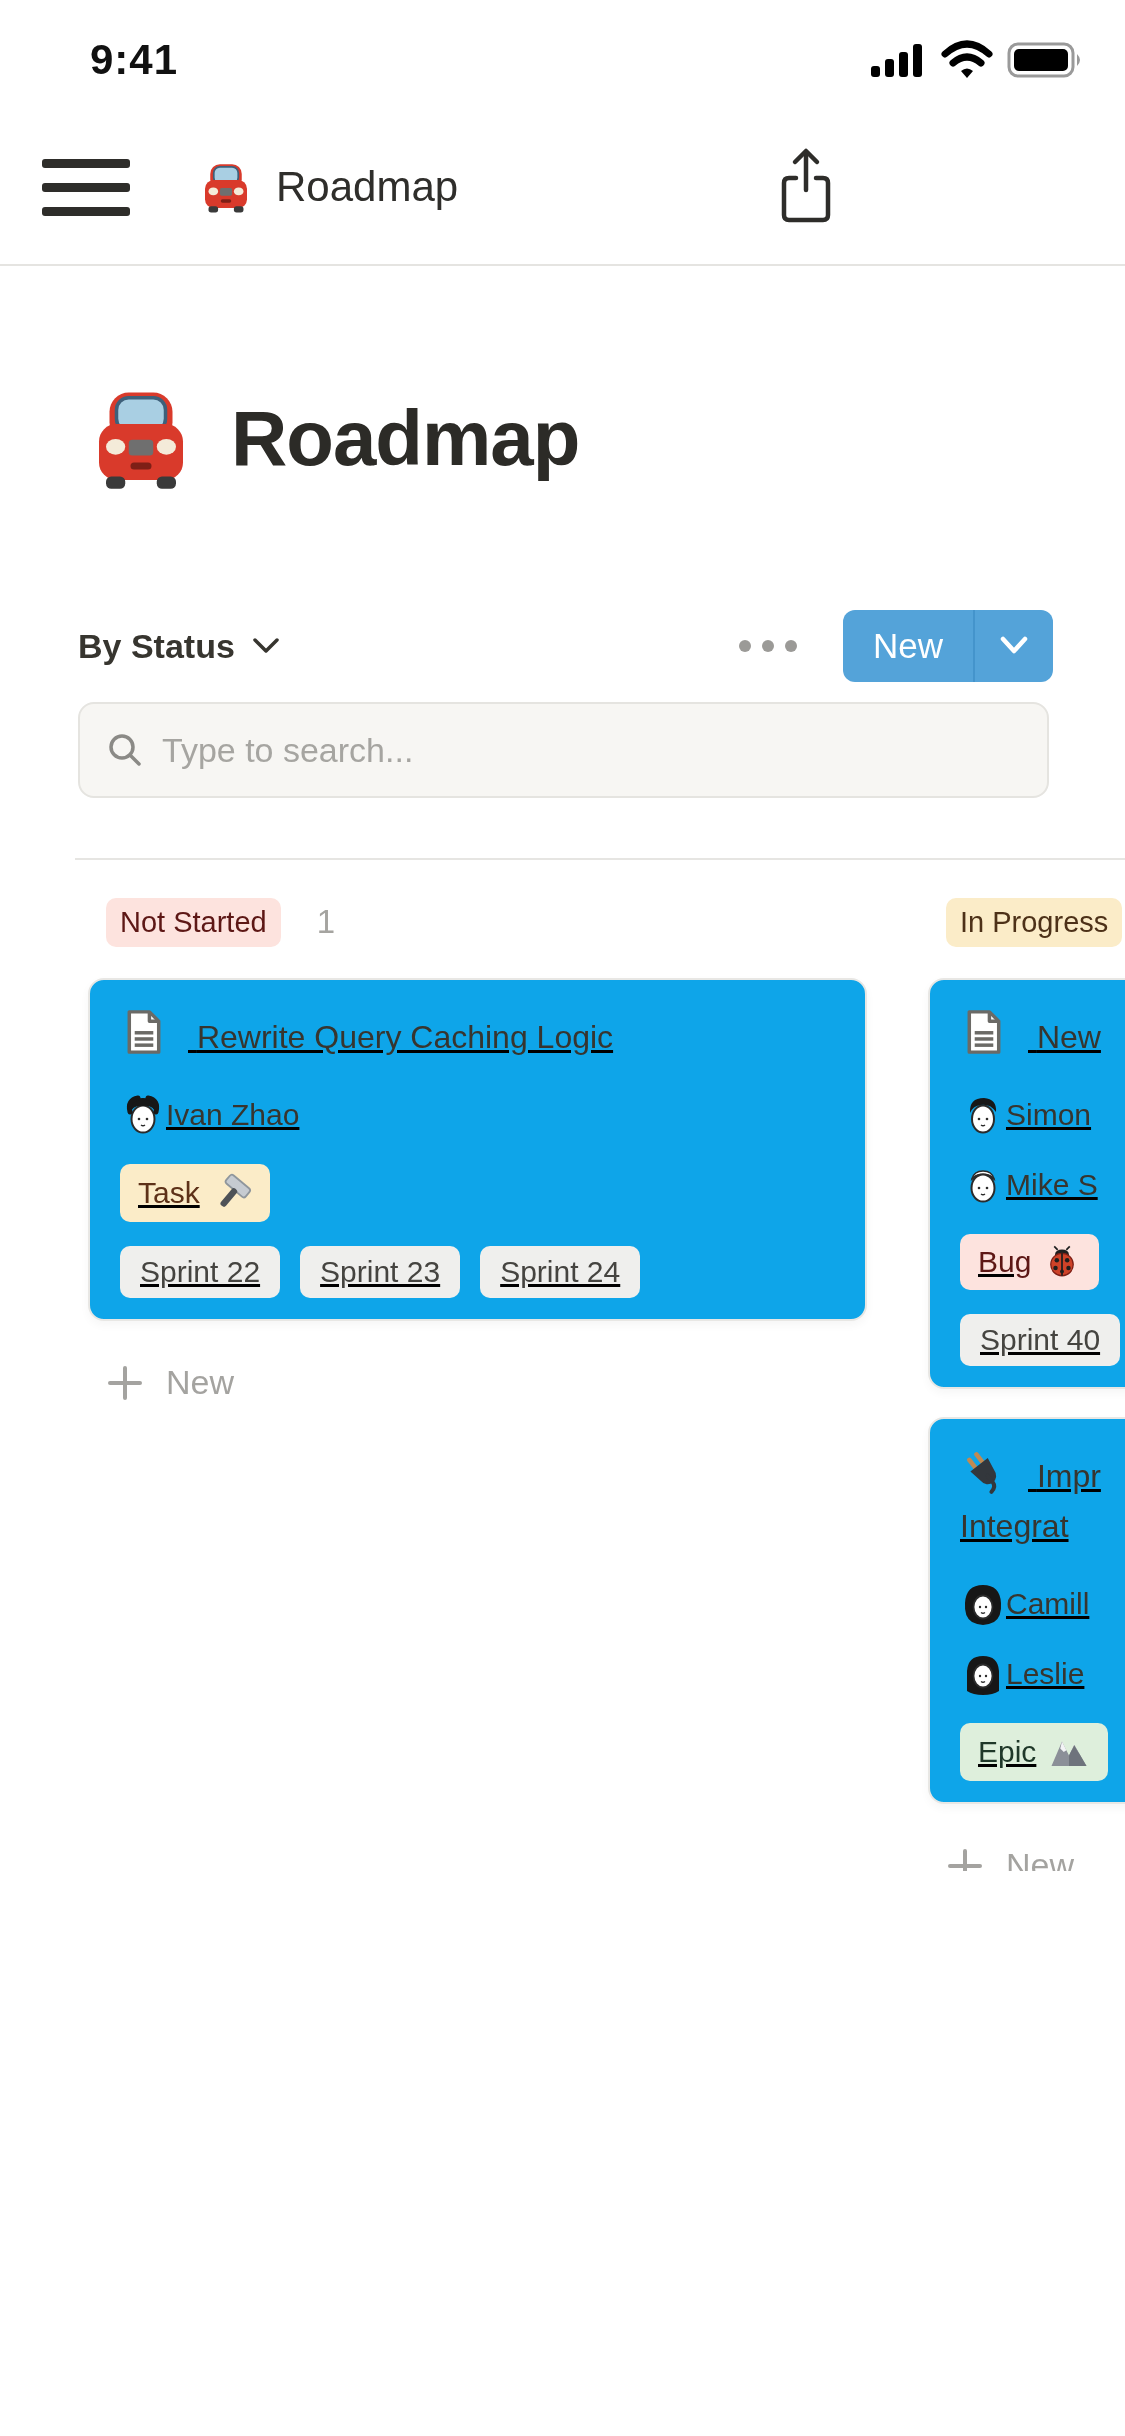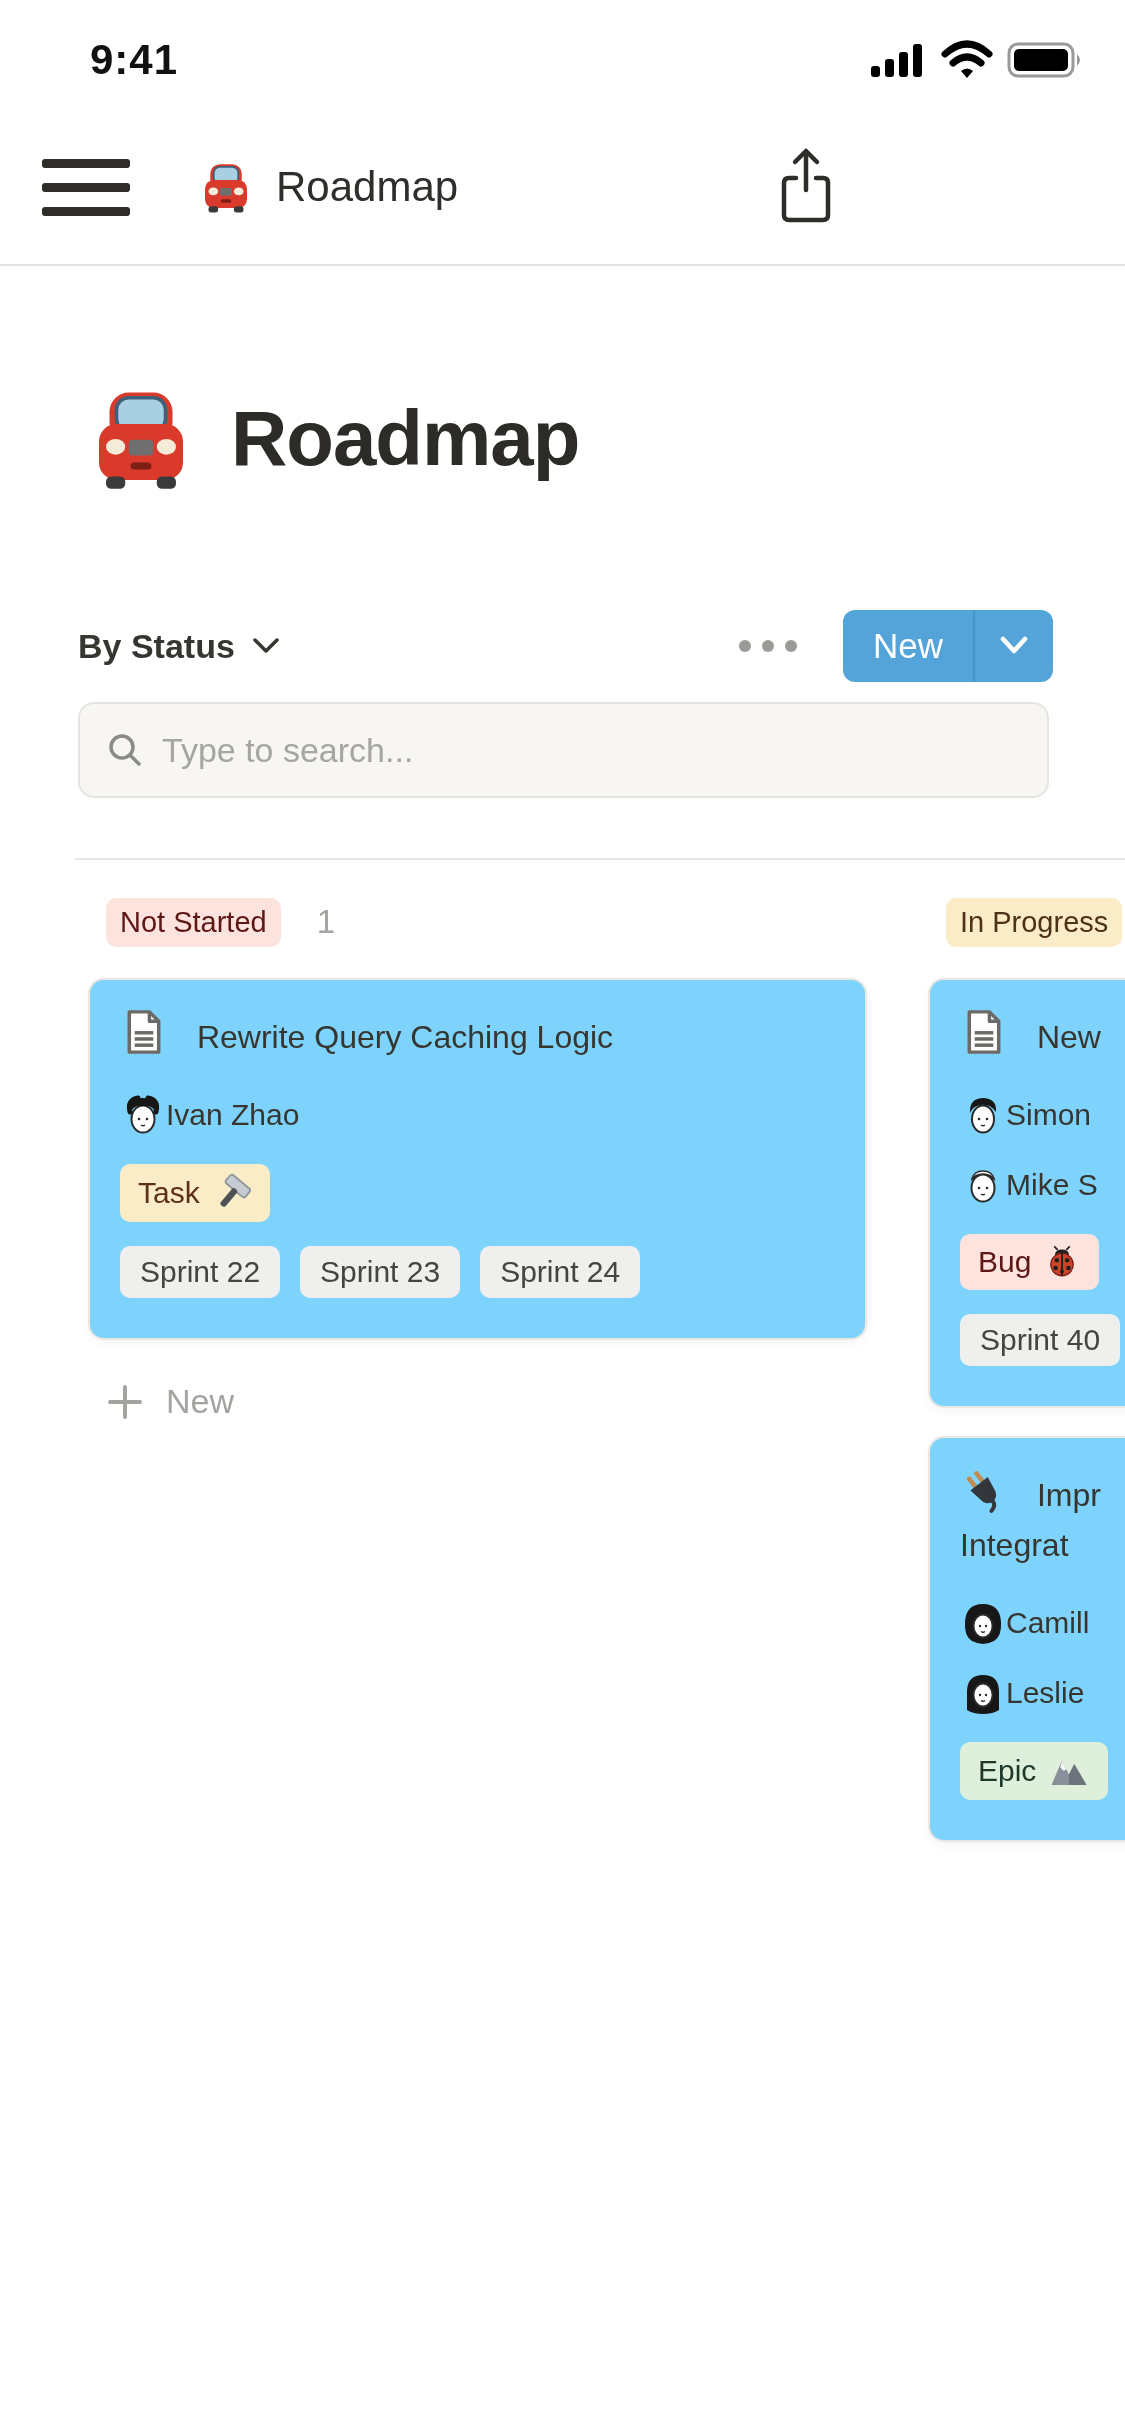--- a/index.html
+++ b/index.html
@@ -40,21 +40,21 @@
   
   .board-divider{position:absolute;top:858px;left:75px;right:0;height:2px;background:#E6E5E2;}
   .board{position:absolute;top:894px;left:88px;display:flex;gap:61px;width:max-content;}
   .col{width:779px;flex:0 0 auto;}
   .col-header{display:flex;align-items:center;gap:36px;margin-left:18px;height:56px;}
   .status-pill{font-size:29px;padding:8px 14px;border-radius:10px;white-space:nowrap;}
   .pill-red{background:#FDE3DE;color:#5D1715;}
   .pill-yellow{background:#FBECC8;color:#4D3118;}
   .col-count{font-size:33px;color:#A5A4A0;}
 
-  .card{margin-top:28px;background:#7dd3fc;border:2px solid #E8E7E4;border-radius:16px;box-shadow:0 4px 10px rgba(15,15,15,0.04);padding:28px 30px 40px;box-sizing:border-box;cursor:pointer;}
+  .card{margin-top:28px;background:#0ea5e9;border:2px solid #E8E7E4;border-radius:16px;box-shadow:0 4px 10px rgba(15,15,15,0.04);padding:28px 30px 21px;box-sizing:border-box;cursor:pointer;text-decoration:underline;}
   .card-title{font-size:32px;font-weight:500;line-height:50px;color:#37352F;}
   .card-title .inline-icon{display:inline-block;vertical-align:-8px;margin-right:20px;}
   .people{margin-top:30px;display:flex;flex-direction:column;gap:24px;}
   .person{display:flex;align-items:center;}
   .person-name{font-size:30px;color:#37352F;white-space:nowrap;}
   .tags-row{margin-top:26px;display:flex;}
   .type-tag{display:flex;align-items:center;gap:12px;font-size:30px;padding:9px 18px;border-radius:10px;white-space:nowrap;}
   .tag-yellow{background:#FBECC8;color:#5D3118;}
   .tag-red{background:#FDE3DE;color:#5D1715;}
   .tag-green{background:#DEEFDC;color:#1F3829;}

